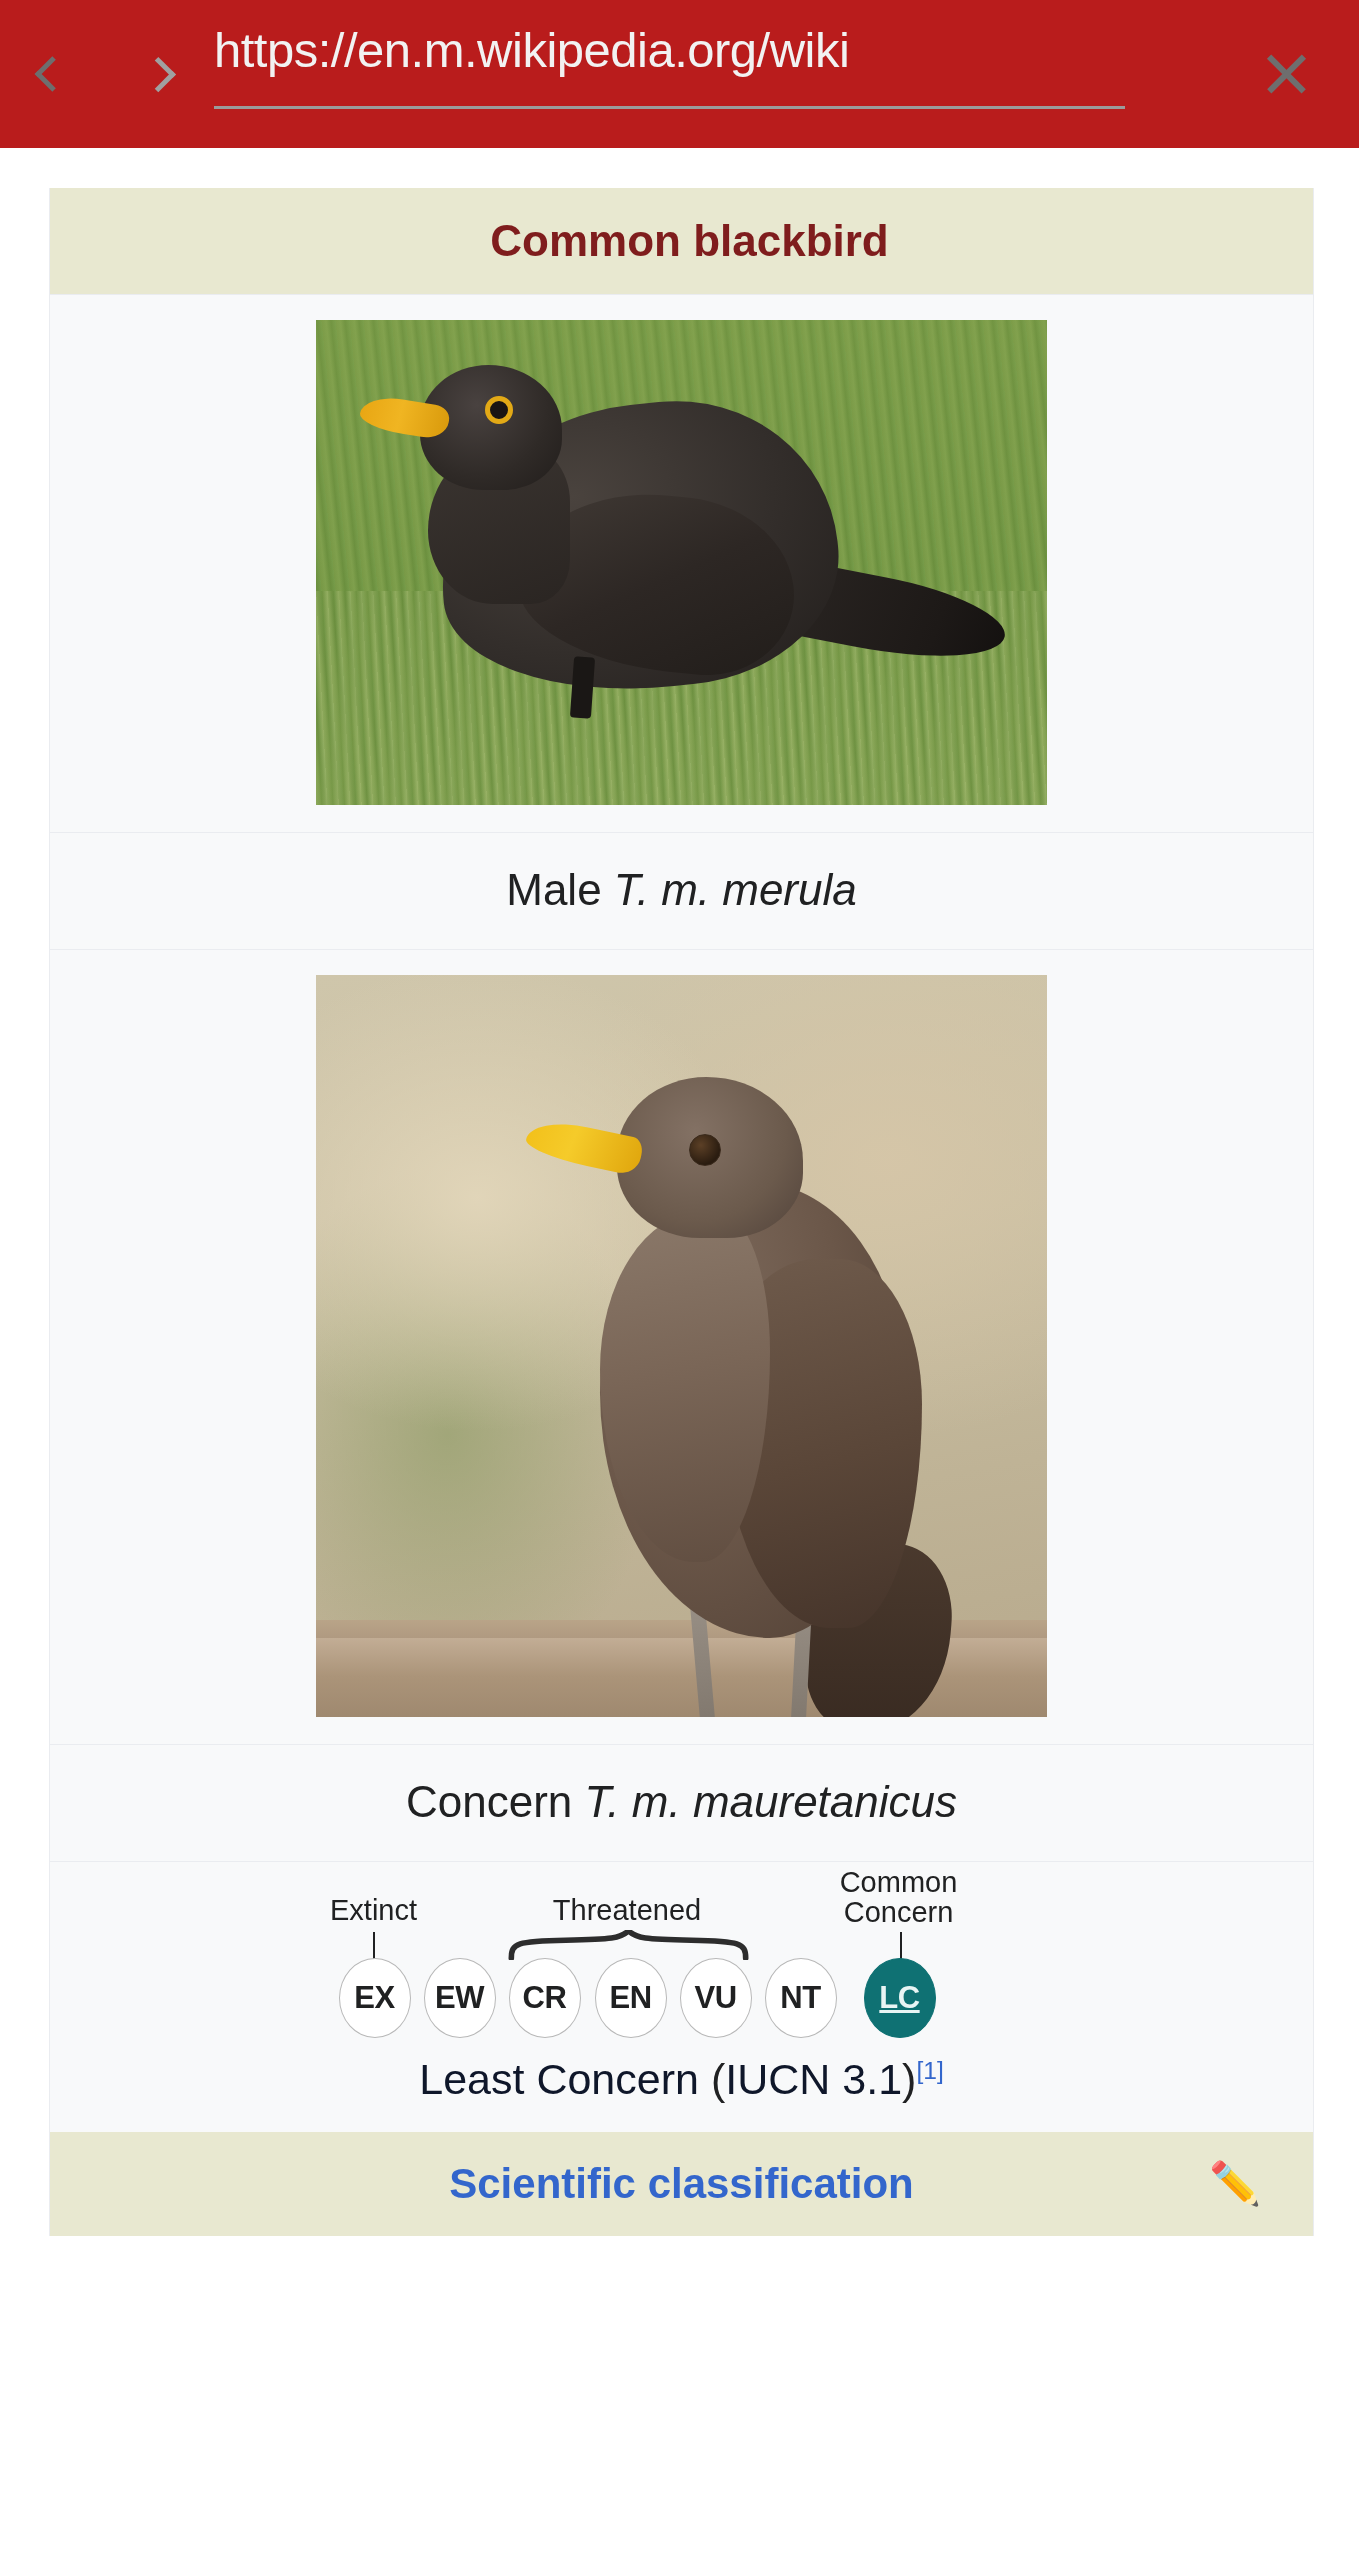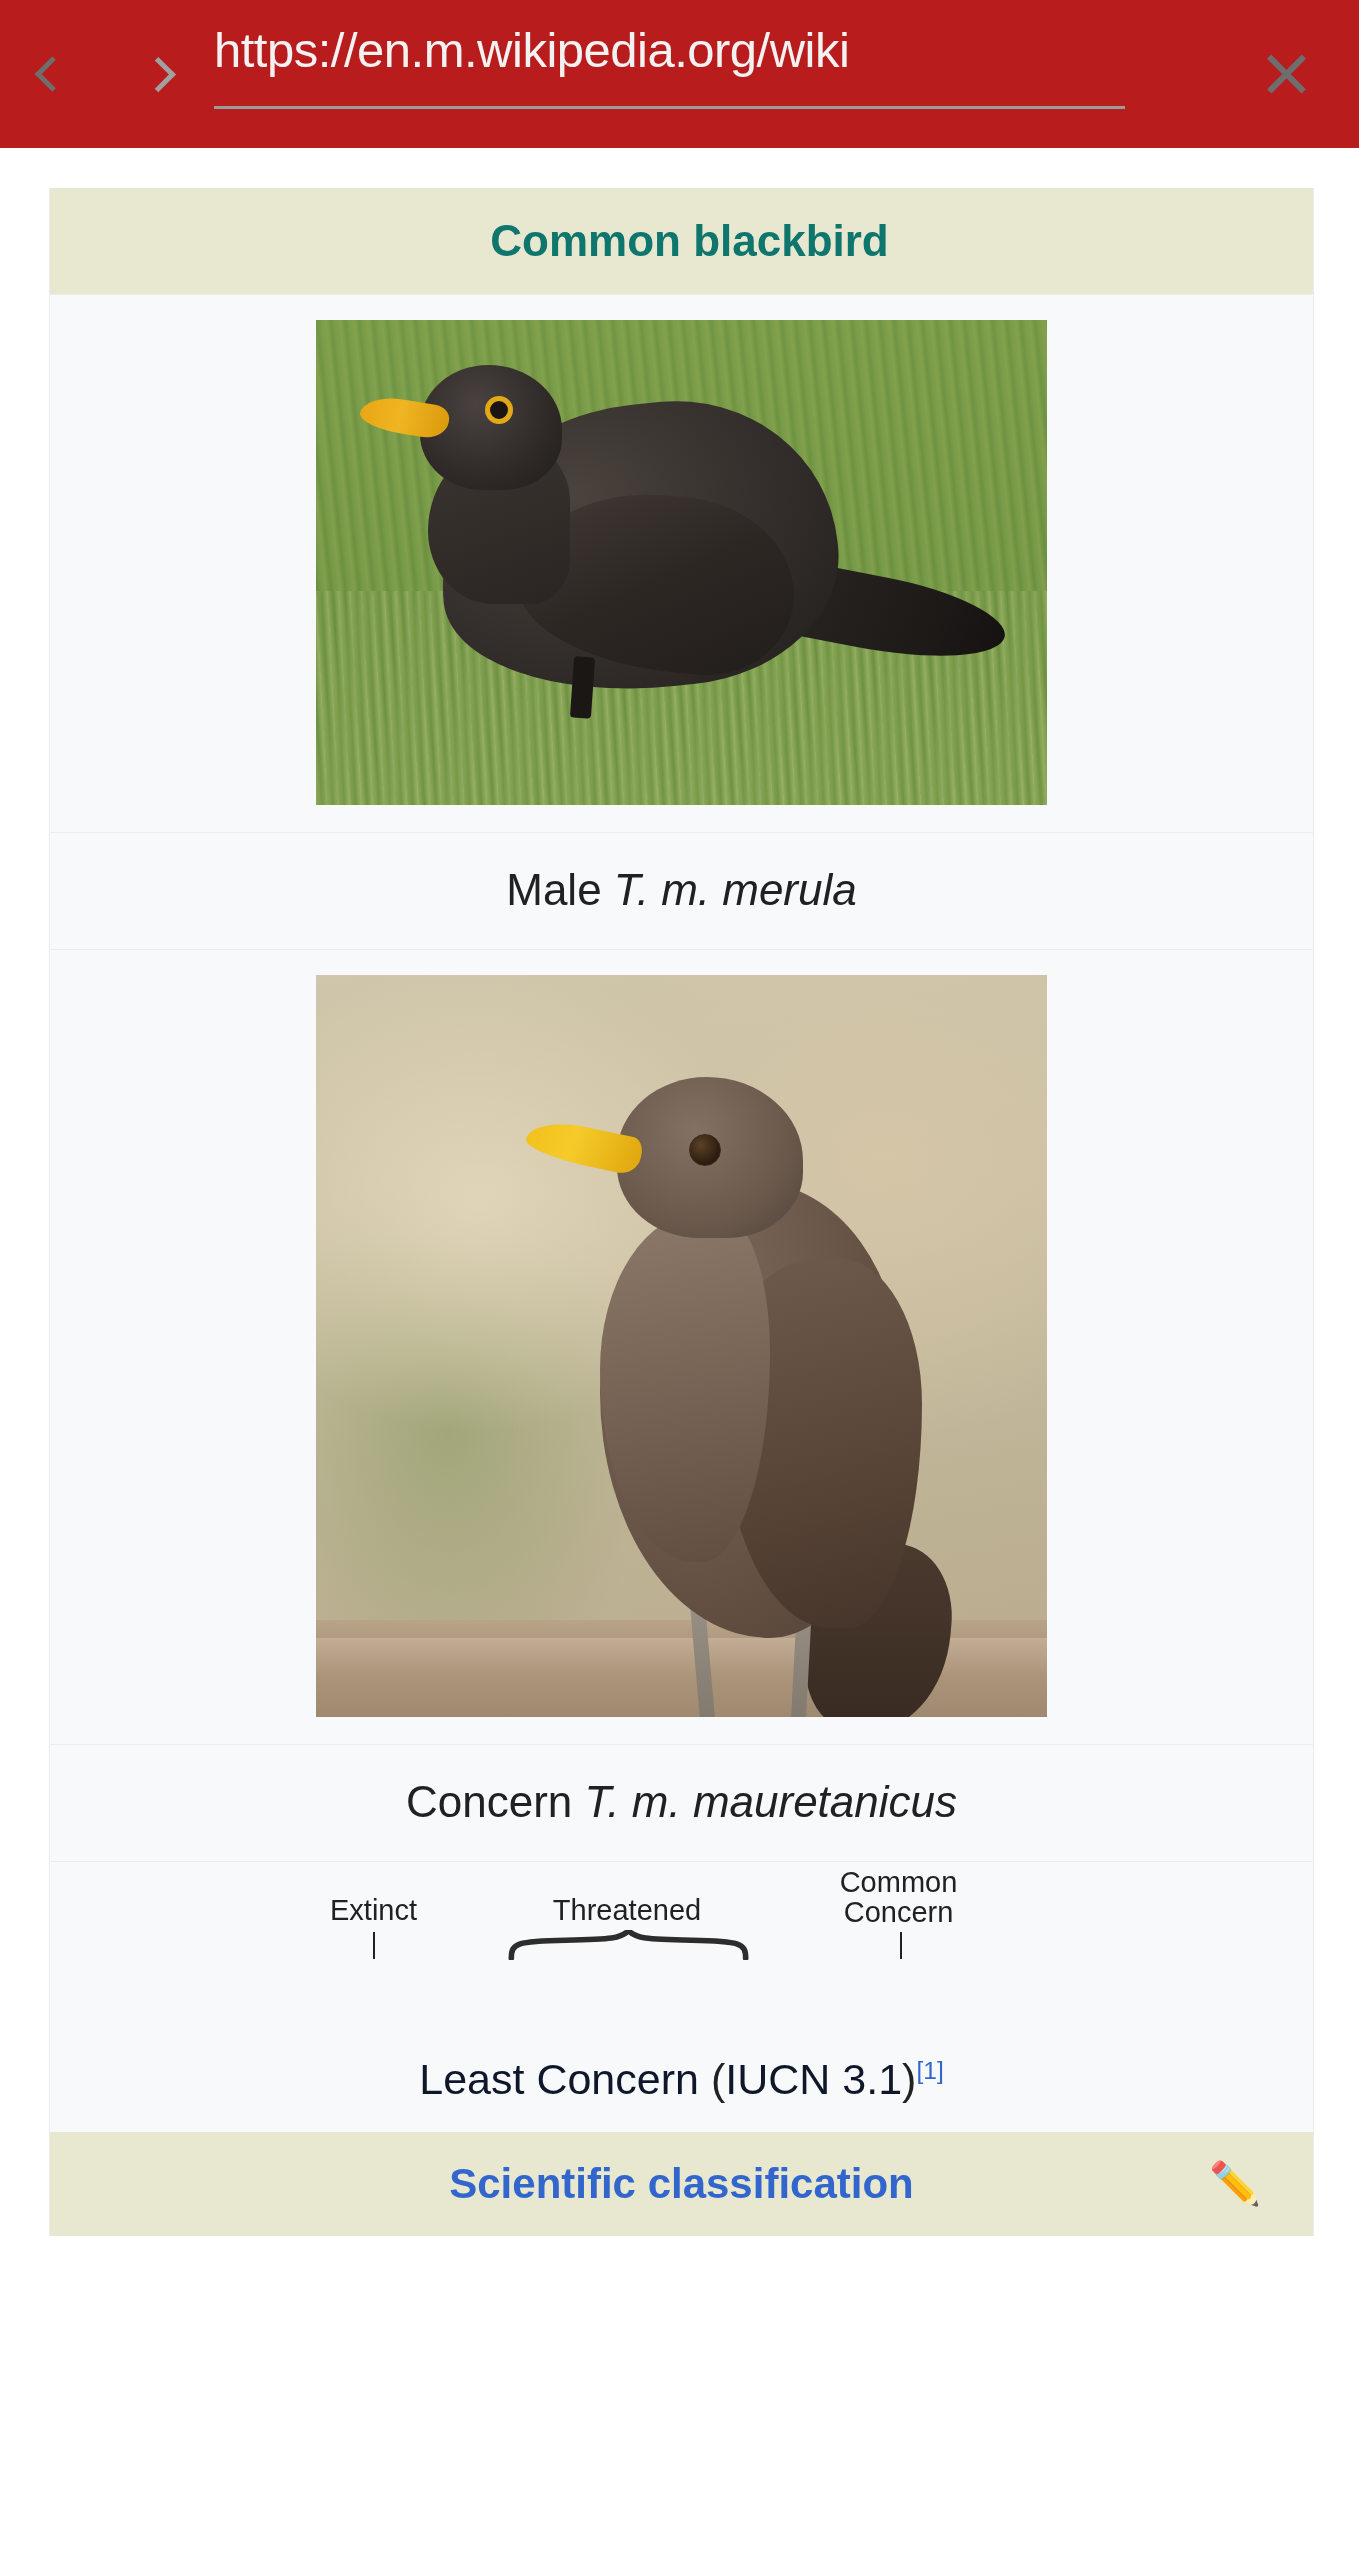--- a/index.html
+++ b/index.html
@@ -110,21 +110,21 @@
 
   .ib-header {
     background: #e8e8d0;
     text-align: center;
     padding: 28px 95px;
     position: relative;
   }
   .ib-header .title-main {
     font-size: 44px;
     font-weight: bold;
-    color: #0f766e;
+    color: #7f1d1d;
     margin-left: 16px;
   }
   .ib-header .title-link {
     font-size: 42px;
     font-weight: bold;
     color: #3366cc;
   }
   #pencil-icon {
     position: absolute;
     right: 51px;
@@ -471,20 +471,29 @@
 
         <div class="grp-label" id="lbl-leastconcern"><span id="lc-l1">Common</span><br><span id="lc-l2">Concern</span></div>
 
         <div class="tick" id="tick-extinct"></div>
         <div class="tick" id="tick-lc"></div>
 
         <svg id="brace" viewBox="0 0 254 32">
           <path d="M2,30 C2,14 8,12 60,11 C110,10 118,9 127,1 C136,9 144,10 194,11 C246,12 252,14 252,30" fill="none" stroke="#2d2d2d" stroke-width="6" stroke-linecap="round"></path>
         </svg>
 
+        <div id="pills">
+            <div class="pill p0" title="Extinct">EX</div>
+            <div class="pill p1" title="Extinct in the Wild">EW</div>
+            <div class="pill p2" title="Critically Endangered">CR</div>
+            <div class="pill p3" title="Endangered">EN</div>
+            <div class="pill p4" title="Vulnerable">VU</div>
+            <div class="pill p5" title="Near Threatened">NT</div>
+            <div class="pill p6 active" title="Least Concern">LC</div>
+          </div>
       </div>
 
       <div id="status-text">
         <span class="lnk">Least Concern</span><span> (</span><span class="lnk">IUCN 3.1</span><span>)</span><span class="sup">[1]</span>
       </div>
     </div>
 
     <div class="ib-header">
       <span class="title-link">Scientific classification</span>
       <span id="pencil-icon">✏️</span>

